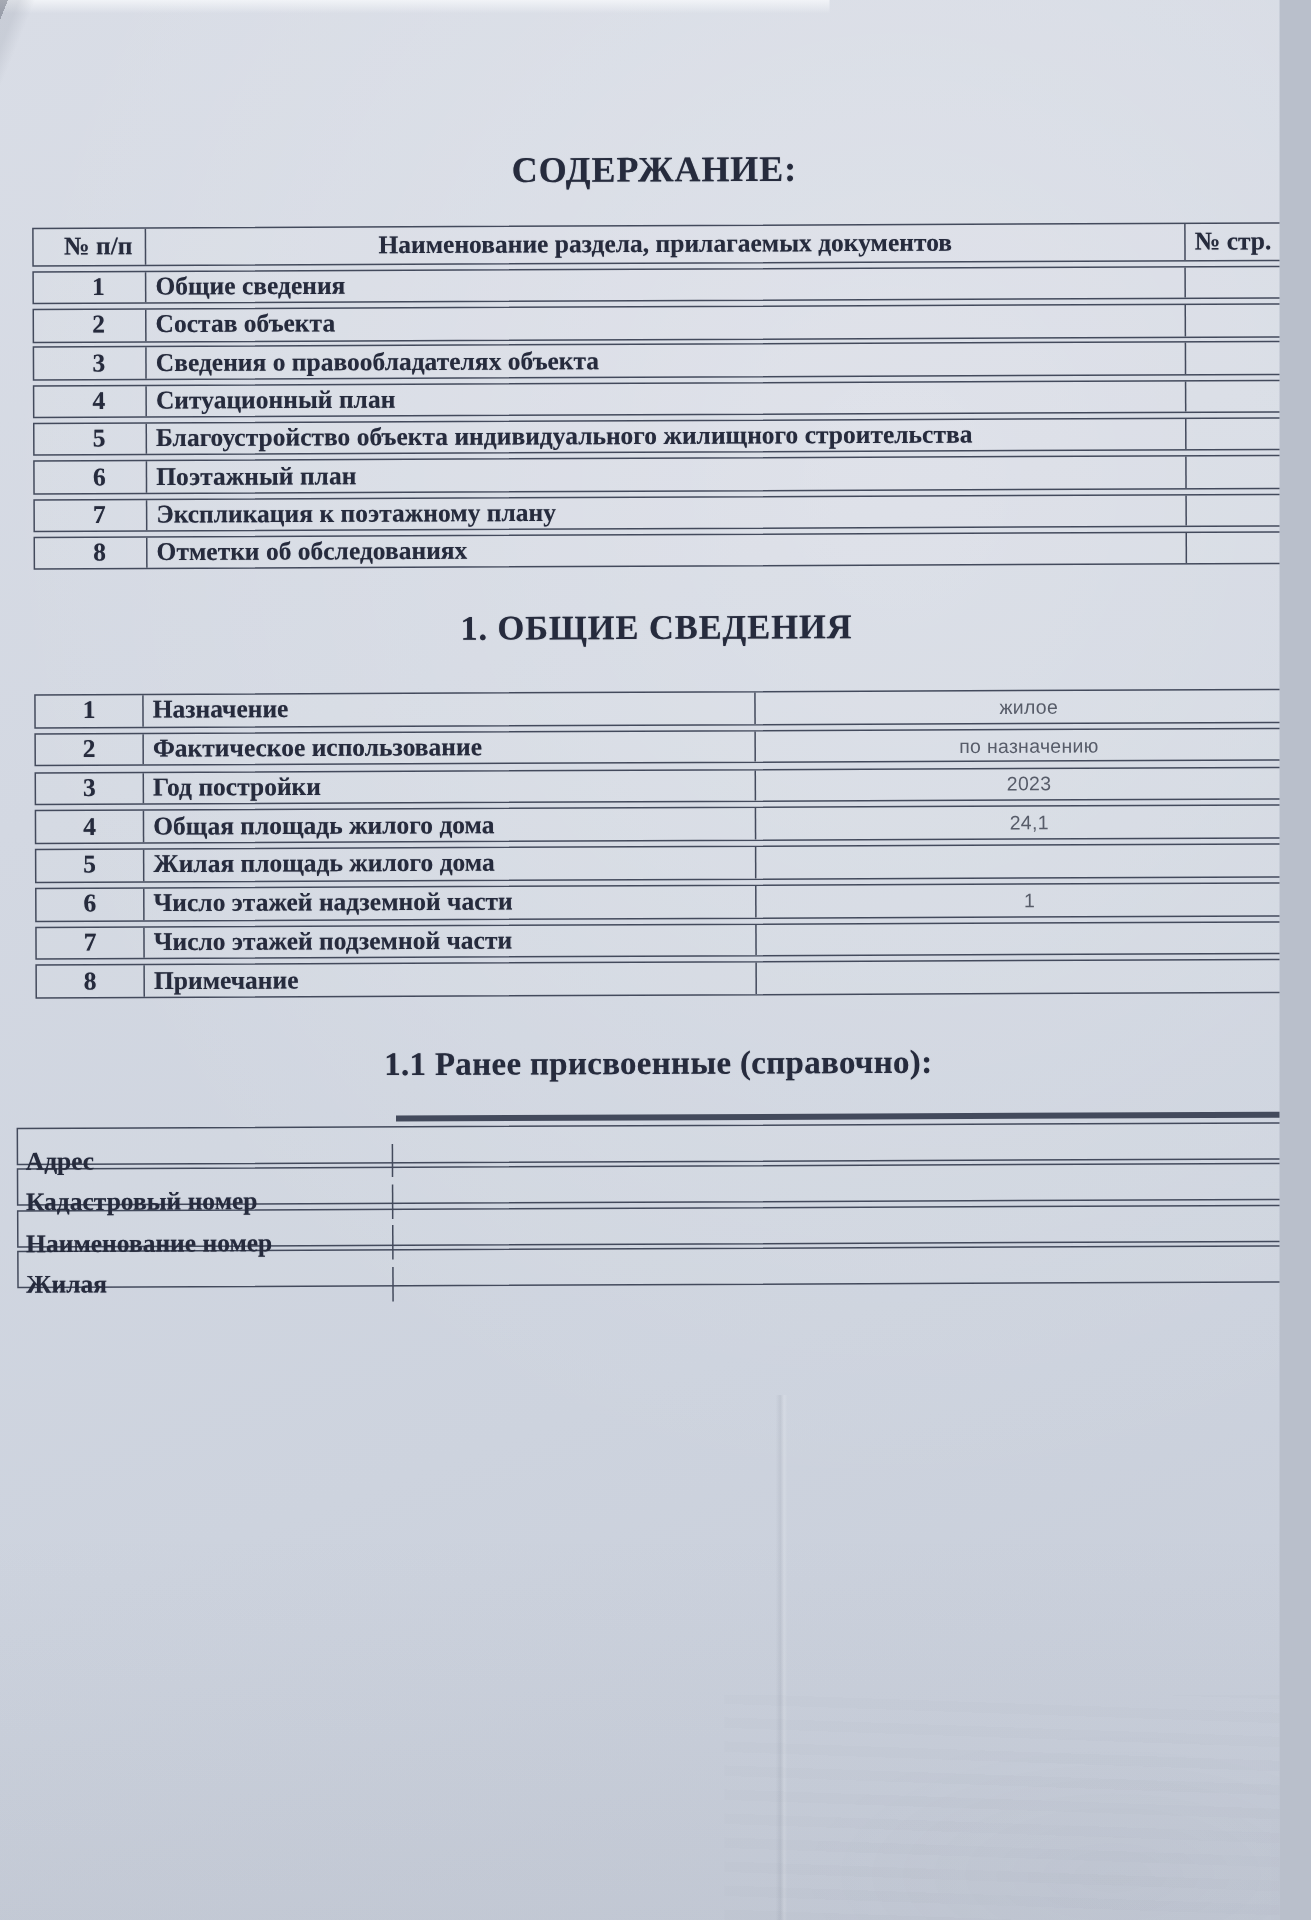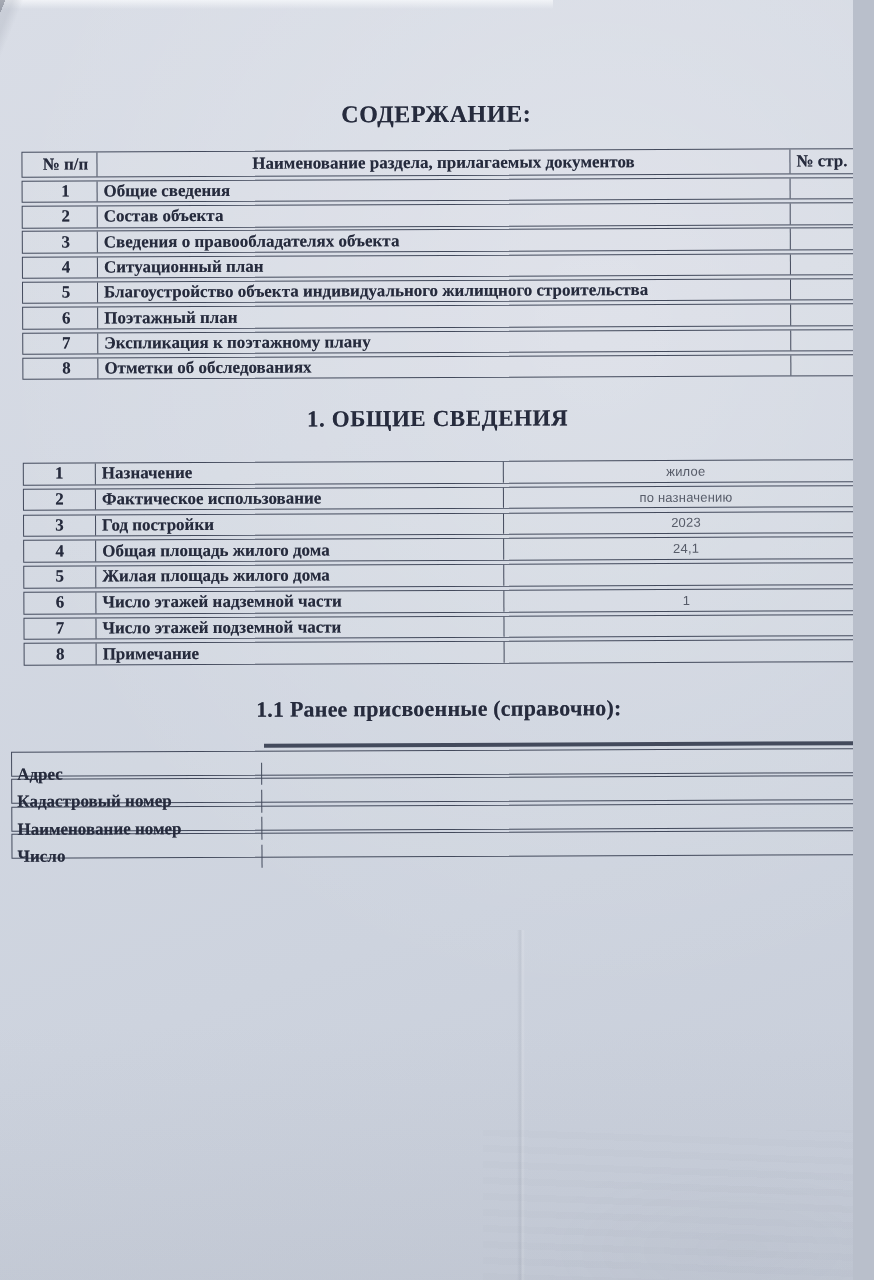--- a/index.html
+++ b/index.html
@@ -214,21 +214,21 @@
     <div class="cell c3-label b-r bold-text">Кадастровый номер</div>
     <div class="cell c3-value"></div>
   </div>
 
   <div class="row body-row">
     <div class="cell c3-label b-r bold-text">Наименование номер</div>
     <div class="cell c3-value"></div>
   </div>
 
   <div class="row body-row">
-    <div class="cell c3-label b-r bold-text">Число</div>
+    <div class="cell c3-label b-r bold-text">Жилая</div>
     <div class="cell c3-value"></div>
   </div>
 </div>
     </div>
 
   </div>
 
   <div class="top-light-strip"></div>
   <div class="topleft-edge"></div>
   <div class="crease"></div>

